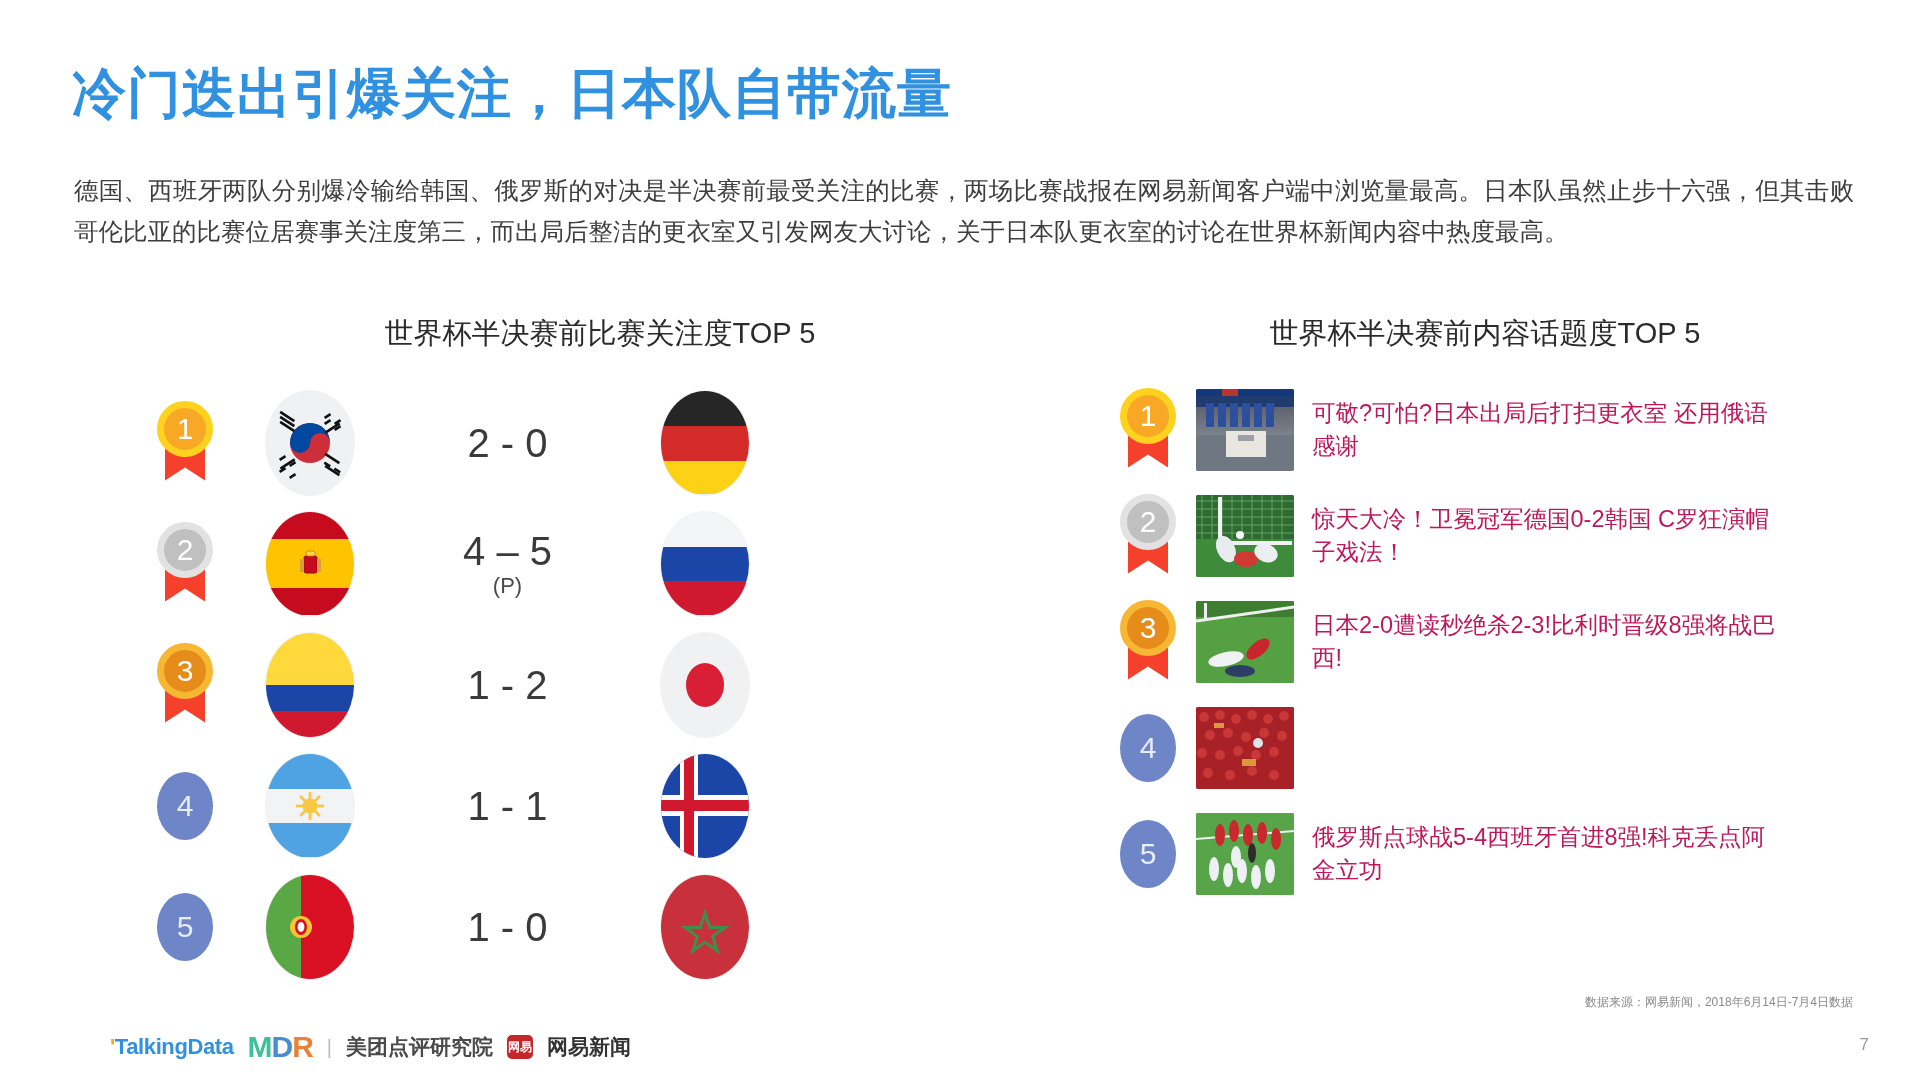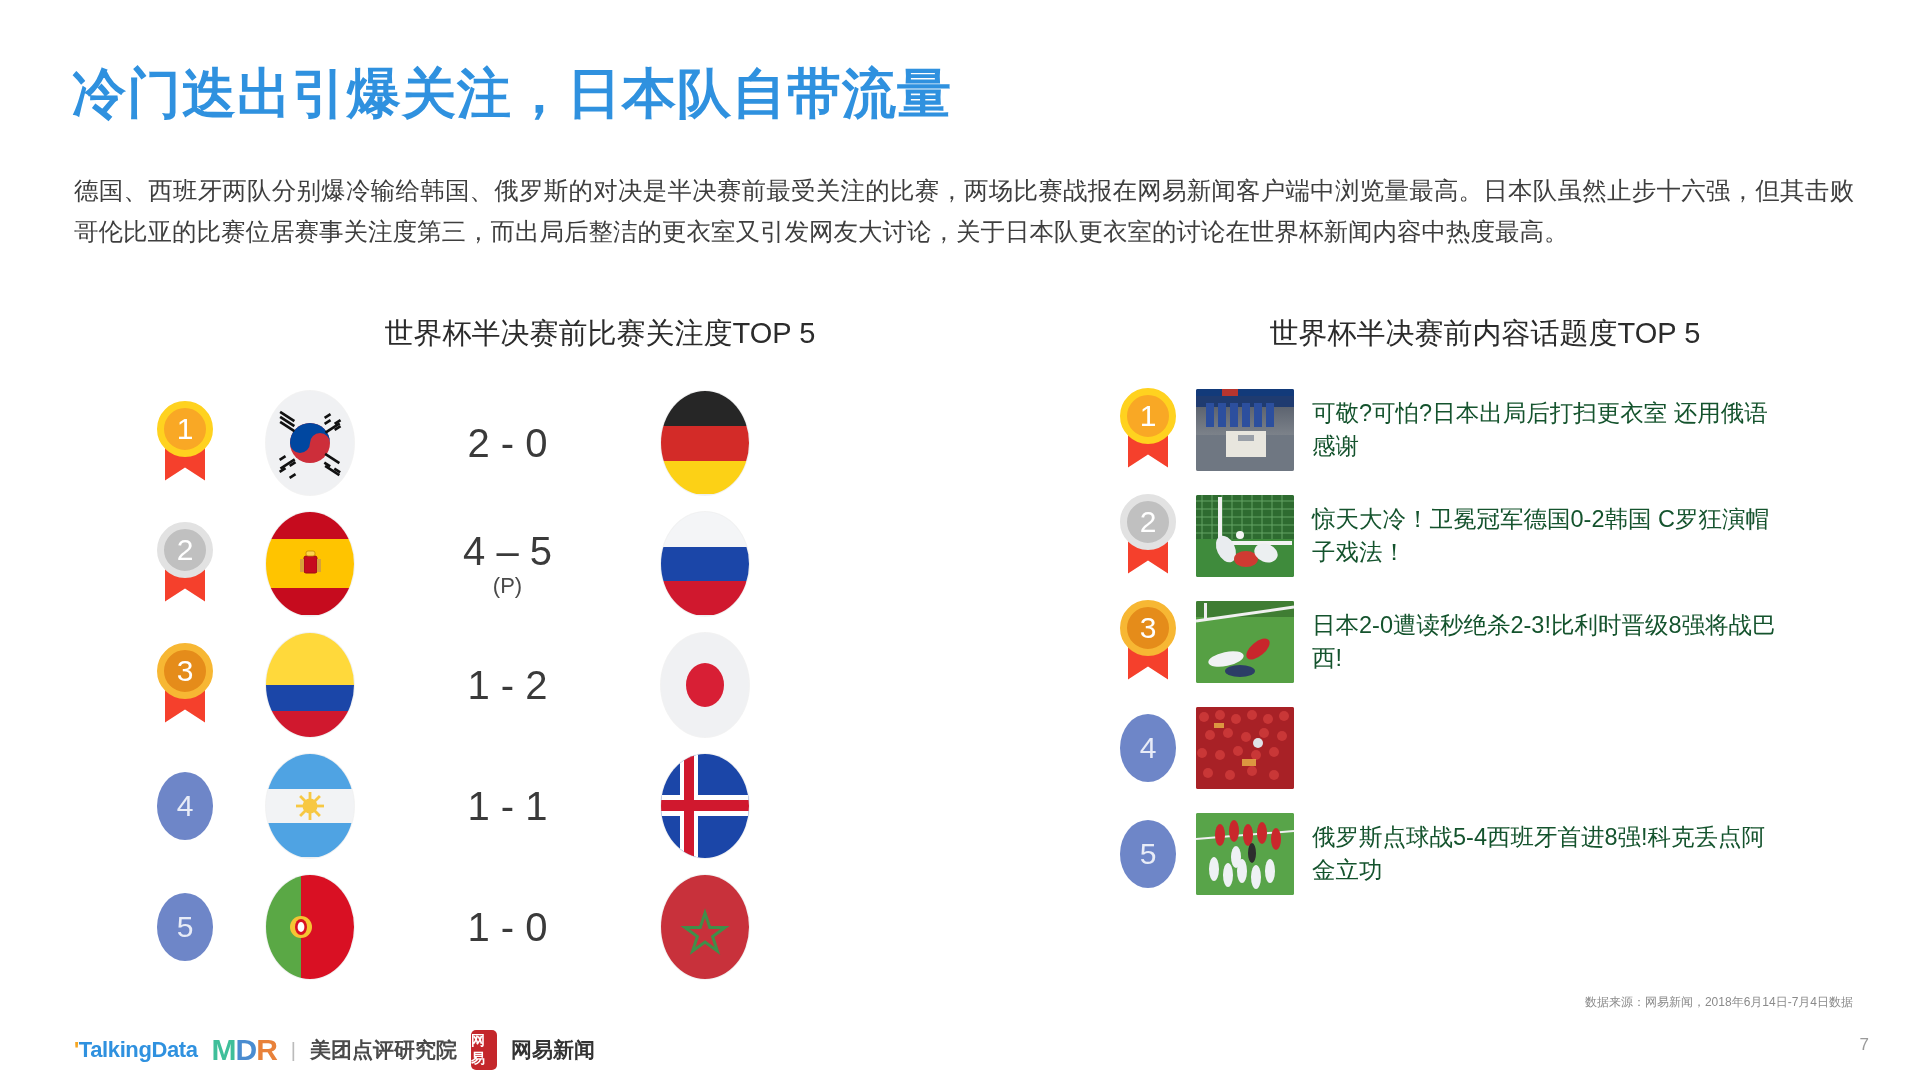--- a/index.html
+++ b/index.html
@@ -91,47 +91,47 @@
   
   .news-list{position:absolute;left:1100px;top:380px;width:800px;}
   .news-row{display:flex;align-items:center;height:99px;margin-bottom:7px;}
   .news-rank{width:96px;display:flex;justify-content:center;align-items:center;}
   .thumb{
     width:98px;height:82px;flex:0 0 98px;
     border-radius:2px;overflow:hidden;position:relative;
     background:#2f4f2f;margin-right:18px;
   }
   .news-title{
-    font-size:23.5px;line-height:33px;color:#14532d;
+    font-size:23.5px;line-height:33px;color:#be185d;
     max-width:470px;
   }
 
   
   .source{
     position:absolute;right:68px;top:990px;
     text-align:right;font-size:12px;line-height:24px;color:#8a8a8a;
   }
   .pagenum{
     position:absolute;right:52px;top:1035px;
     font-size:17px;color:#9a9a9a;
   }
   .logos{
     position:absolute;left:74px;top:1030px;
     display:flex;align-items:center;gap:14px;
   }
-  .logo-td{font-size:22px;font-weight:bold;color:#2f91df;letter-spacing:-.4px;}
+  .logo-td{font-size:22px;font-weight:bold;color:#2f91df;letter-spacing:-.4px;margin-left:36px;}
   .logo-td .dot{color:#f5a623;}
   .logo-mdr{font-size:30px;font-weight:bold;letter-spacing:-1px;}
   .logo-mdr .m{color:#3fbf9a;} .logo-mdr .d{color:#4a8cd0;} .logo-mdr .r{color:#e8813a;}
   .logo-sep{color:#bbb;font-size:20px;}
   .logo-cn{font-size:21px;color:#4a4a4a;font-weight:bold;}
   .logo-163{
-    width:26px;height:40px;border-radius:5px;background:#c4272b;
+    width:26px;height:24px;border-radius:5px;background:#c4272b;
     display:flex;align-items:center;justify-content:center;
-    color:#fff;font-size:14px;font-weight:bold;
+    color:#fff;font-size:12px;font-weight:bold;
   }
   .logo-163-txt{font-size:21px;color:#333;font-weight:bold;}
 </style>
 </head>
 <body>
 
 <div class="slide">
 
   <div class="title">冷门迭出引爆关注，日本队自带流量</div>
 

